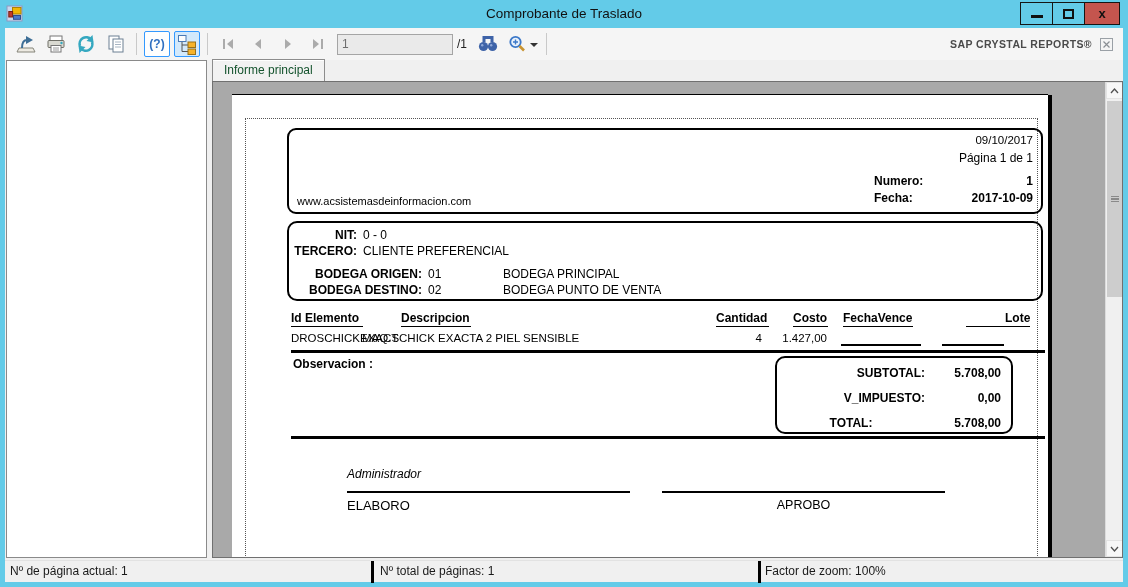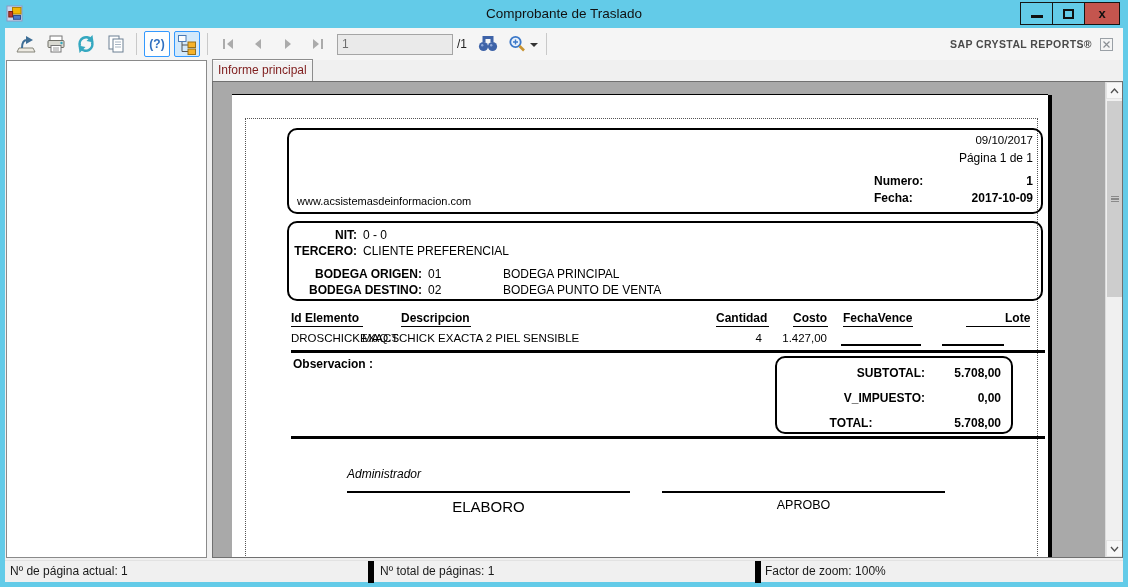--- a/index.html
+++ b/index.html
@@ -34,22 +34,22 @@
   #page-total{font-size:12px;color:#222;margin-right:6px;}
   #brand{margin-left:auto;font-size:10.5px;font-weight:700;color:#4A4A4A;letter-spacing:.4px;}
   #brand-box{width:13px;height:13px;margin:0 4px 0 8px;}
   .caret{width:0;height:0;border-left:4px solid transparent;border-right:4px solid transparent;
     border-top:4px solid #333;margin-left:3px;margin-top:2px;}
 
   
   #content-bg{left:5px;top:60px;width:1118px;height:500px;background:#F0F0F0;}
   #group-tree-panel{left:6px;top:60px;width:201px;height:498px;background:#FFF;
     border:1px solid #8A8A8A;}
-  #main-tab{left:212px;top:59px;height:22px;padding:0 5px;background:#F2F2F2;
-    border:1px solid #8C8C8C;border-bottom:none;font-size:12px;line-height:21px;color:#7f1d1d;
+  #main-tab{left:212px;top:59px;height:22px;padding:0 11px;background:#F2F2F2;
+    border:1px solid #8C8C8C;border-bottom:none;font-size:12px;line-height:21px;color:#14532d;
     box-shadow:inset 0 1px 0 #FFF;z-index:3;}
   #preview{left:212px;top:81px;width:911px;height:477px;background:#A9A9A9;
     border:1px solid #707070;overflow:hidden;}
 
   
   #vscroll{right:0;top:0;width:17px;height:475px;background:#F0F0F0;border-left:1px solid #DCDCDC;}
   .sbtn{left:0;width:17px;height:17px;background:#F7F7F7;display:flex;align-items:center;
     justify-content:center;border:1px solid #E3E3E3;}
   #scroll-thumb{left:1px;top:19px;width:15px;height:196px;background:#CDCDCD;display:flex;
     align-items:center;justify-content:center;}
@@ -57,33 +57,33 @@
 
   
   #page{left:19px;top:12px;width:816px;height:465px;background:#FFF;border-top:1px solid #000;}
   #page-shadow{left:835px;top:13px;width:4px;height:464px;background:#000;}
   #margin-guide{left:13px;top:23px;width:793px;height:460px;border:1px dotted #555;border-bottom:none;}
   .rbox{border:2px solid #000;border-radius:10px;}
   .b{font-weight:700;}
   .r11{font-size:11.5px;color:#000;}
   .r12{font-size:12px;color:#000000;}
 
-  #hdr-box{left:55px;top:33px;width:756px;height:86px;}
+  #hdr-box{left:55px;top:33px;width:756px;height:86px;border-radius:9px;}
   #party-box{left:55px;top:126px;width:756px;height:80px;}
   #totals-box{left:543px;top:261px;width:238px;height:78px;}
 
   .th{font-size:12px;font-weight:700;border-bottom:1px solid #000;padding-bottom:1px;}
   .thick{background:#000;height:3px;}
   .sigline{background:#000;height:2px;}
   .blankline{border-bottom:2px solid #000;}
 
   
   #statusbar{left:5px;top:560px;width:1118px;height:22px;background:#F0F0F0;
     border-top:1px solid #E2E2E2;font-size:12px;color:#1A1A1A;}
-  .spanel{top:0;height:22px;line-height:21px;padding-left:5px;border-right:6px solid #000000;}
+  .spanel{top:0;height:22px;line-height:21px;padding-left:5px;border-right:3px solid #000000;}
 </style>
 </head>
 <body>
 
 <div id="window">
 
   <div id="titlebar" class="abs">
     <svg id="app-icon" class="abs" viewBox="0 0 17 17">
       <rect x="1" y="1" width="15" height="15" fill="#CBD7EE" stroke="#8E9AC0"></rect>
       <rect x="6.5" y="2.5" width="8.5" height="6.5" fill="#F2B705" stroke="#AD8200"></rect>
@@ -259,21 +259,21 @@
         <div class="abs r12 b" style="left:0;top:33px;width:148px;text-align:right;">V_IMPUESTO:</div>
         <div class="abs r12 b" style="right:10px;top:33px;">0,00</div>
         <div class="abs r12 b" style="left:0;top:58px;width:148px;text-align:center;">TOTAL:</div>
         <div class="abs r12 b" style="right:10px;top:58px;">5.708,00</div>
       </div>
 
       <div class="abs thick" style="left:59px;top:341px;width:754px;"></div>
 
       <div class="abs r12" style="left:115px;top:372px;font-style:italic;">Administrador</div>
       <div class="abs sigline" style="left:115px;top:396px;width:283px;"></div>
-      <div class="abs r12" style="left:115px;top:403px;width:283px;text-align:center;font-size:15px;">ELABORO</div>
+      <div class="abs r12" style="left:115px;top:403px;width:283px;font-size:13px;">ELABORO</div>
       <div class="abs sigline" style="left:430px;top:396px;width:283px;"></div>
       <div class="abs r12" style="left:430px;top:403px;width:283px;text-align:center;font-size:12.5px;">APROBO</div>
     </div>
 
     <div id="vscroll" class="abs">
       <div class="sbtn abs" style="top:0;">
         <svg width="9" height="6" viewBox="0 0 9 6">
           <path d="M1 5 L4.5 1 L8 5" stroke="#505050" fill="none" stroke-width="1.3"></path>
         </svg>
       </div>

